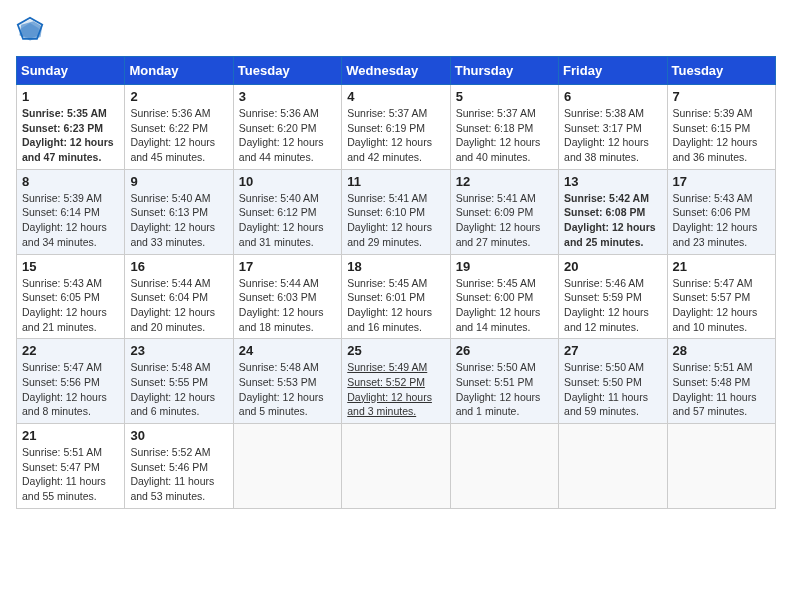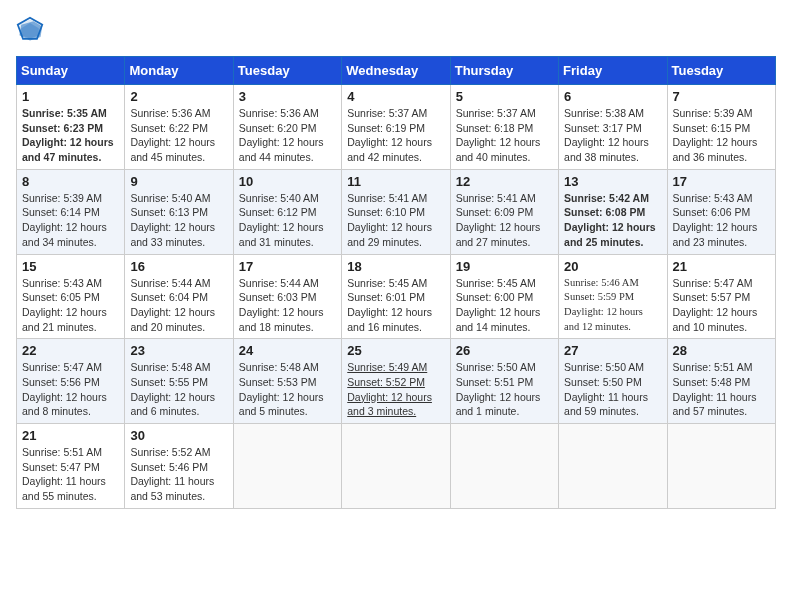--- a/index.html
+++ b/index.html
@@ -261,21 +261,21 @@
         </td>
         <td>
           <span class="day-num">19</span>
           <div class="day-info" style="white-space: pre-wrap;">Sunrise: 5:45 AM
 Sunset: 6:00 PM
 Daylight: 12 hours
 and 14 minutes.</div>
         </td>
         <td>
           <span class="day-num">20</span>
-          <div class="day-info" style="white-space: pre-wrap; font-family: Liberation Serif, serif;">Sunrise: 5:46 AM
+          <div class="day-info" style="white-space: pre-wrap;">Sunrise: 5:46 AM
 Sunset: 5:59 PM
 Daylight: 12 hours
 and 12 minutes.</div>
         </td>
         <td>
           <span class="day-num">21</span>
           <div class="day-info" style="white-space: pre-wrap;">Sunrise: 5:47 AM
 Sunset: 5:57 PM
 Daylight: 12 hours
 and 10 minutes.</div>

